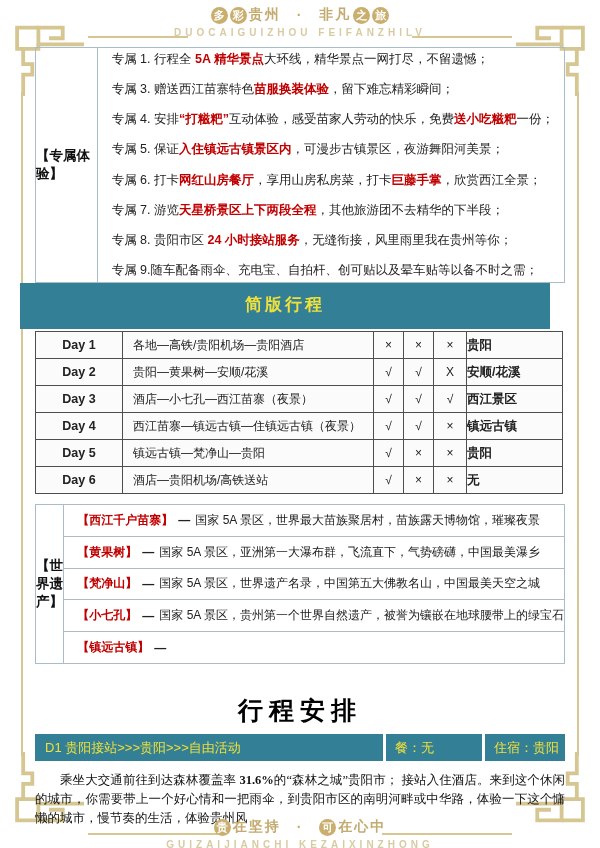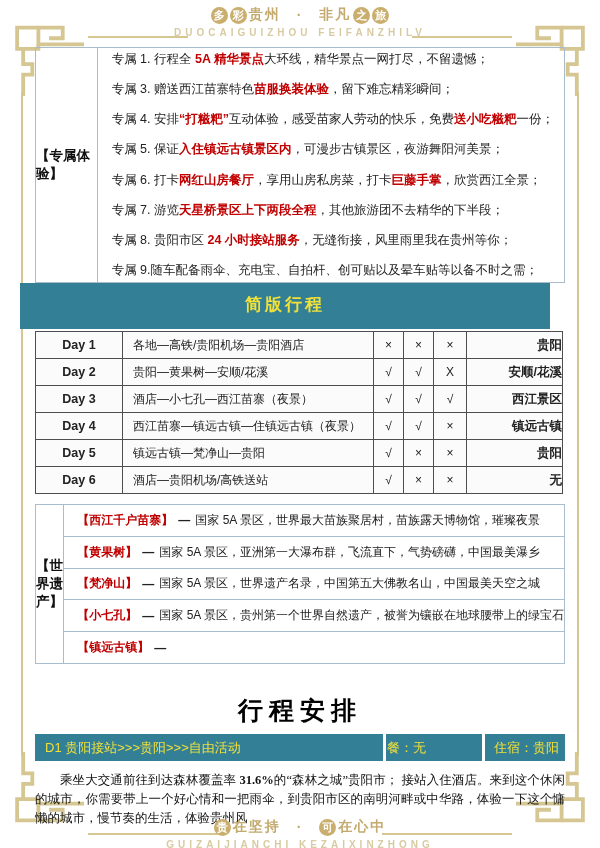--- a/index.html
+++ b/index.html
@@ -53,42 +53,42 @@
     color:var(--yellow);font-weight:bold;font-size:17px;letter-spacing:3px;
     text-align:center;line-height:44px;}
 
   
   .day-table{position:absolute;left:35px;top:331px;border-collapse:collapse;table-layout:fixed;padding-left:47px;}
   .day-table td{border:1px solid var(--darkborder);background:#fbfbfb;height:27px;
     font-size:12px;color:#222;overflow:hidden;white-space:nowrap;}
   .day-table td.c-day{text-align:center;font-weight:bold;font-size:12.5px;}
   .day-table td.c-route{padding-left:10px;}
   .day-table td.c-m{text-align:center;}
-  .day-table td.c-stay{text-align:right;font-weight:bold;font-size:12.5px;}
+  .day-table td.c-stay{text-align:left;font-weight:bold;font-size:12.5px;}
 
   
   .h-table{position:absolute;left:35px;top:504px;width:530px;height:160px;
     border:1px solid var(--tblborder);display:flex;}
   .h-label{width:92px;border-right:1px solid var(--tblborder);display:flex;
     align-items:center;justify-content:center;font-weight:bold;font-size:13.5px;color:#111;}
   .h-rows{flex:1;display:flex;flex-direction:column;}
   .h-row{flex:1;border-bottom:1px solid var(--tblborder);display:flex;align-items:center;
     padding-left:13px;font-size:12px;color:#222;white-space:nowrap;}
   .h-row:last-child{border-bottom:none;}
   .h-row .h-dash{font-weight:bold;margin:0 5px;}
 
   
   .arr-title{position:absolute;left:0;top:694px;width:600px;text-align:center;
     font-family:"Liberation Serif","DejaVu Serif",serif;font-weight:bold;font-size:25px;
     letter-spacing:6px;color:#000;}
   .d1-bar{position:absolute;left:35px;top:734px;width:530px;height:27px;display:flex;gap:3px;}
   .d1-bar>div{background:var(--teal);color:var(--yellow);font-weight:normal;font-size:13px;
     line-height:27px;white-space:nowrap;overflow:hidden;}
   .d1-route{width:348px;padding-left:10px;}
-  .d1-meal{width:96px;padding-left:1px;}
+  .d1-meal{width:96px;padding-left:9px;}
   .d1-stay{width:80px;padding-left:9px;}
   .arr-para{position:absolute;left:35px;top:771px;width:530px;
     font-family:"Liberation Serif","DejaVu Serif",serif;font-size:12.5px;line-height:19px;
     color:#111;text-align:justify;text-indent:2em;}
 </style>
 </head>
 <body>
 
 <div class="page">
 

